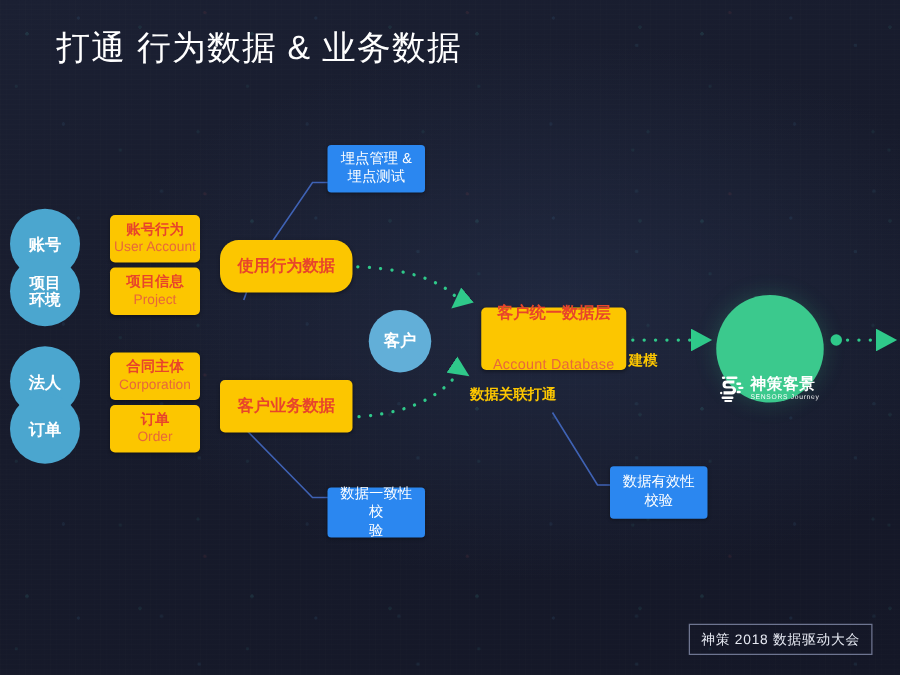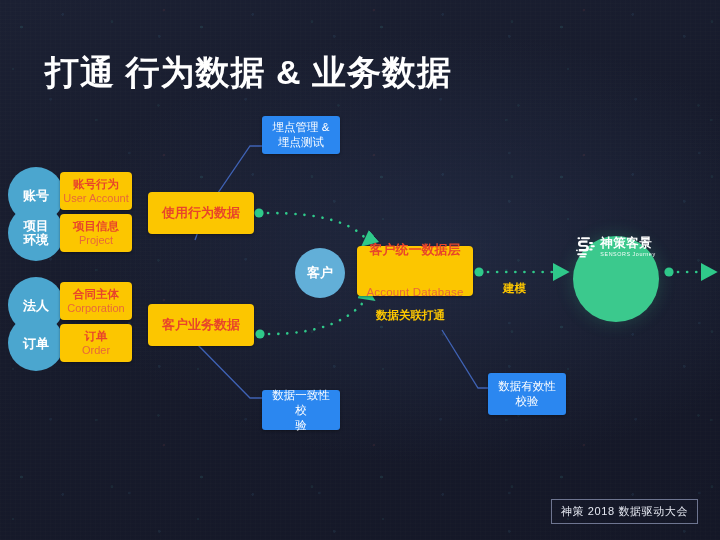--- a/index.html
+++ b/index.html
@@ -39,26 +39,26 @@
       radial-gradient(circle at 88% 68%, rgba(80,200,190,.10) 0 1.1px, transparent 1.5px),
       repeating-linear-gradient(0deg, rgba(255,255,255,.012) 0 1px, transparent 1px 4px),
       repeating-linear-gradient(90deg, rgba(255,255,255,.010) 0 1px, transparent 1px 5px);
     background-size: 180px 150px,190px 160px,200px 155px,210px 145px,175px 165px,185px 150px,195px 160px,205px 150px,190px 170px,180px 155px, 100% 4px, 5px 100%;
   }
 
   
   .title {
     position: absolute;
     left: 45px;
-    top: 50px;
-    font-size: 34px;
+    top: 20px;
+    font-size: 27px;
     color: #ffffff;
     letter-spacing: 1px;
     white-space: nowrap;
-    font-weight: 700;
+    font-weight: 400;
   }
 
   
   .circle {
     position: absolute;
     border-radius: 50%;
     background: #4ba6cf;
     display: flex;
     align-items: center;
     justify-content: center;
@@ -82,20 +82,21 @@
     position: absolute;
     background: #fcc600;
     border-radius: 4px;
     display: flex;
     flex-direction: column;
     align-items: center;
     justify-content: center;
     text-align: center;
     color: #e8472a;
     box-shadow: 0 1px 3px rgba(0,0,0,.35);
+    margin-left: 28px;
   }
   .ybox .cn { font-size: 11.5px; font-weight: 700; line-height: 14px; color:#e8452a; }
   .ybox .en { font-size: 11px; line-height: 14px; color:#e8683a; font-weight: 400; }
   .ybox.big .cn { font-size: 13px; font-weight: 700; }
   .ybox.center .cn { font-size: 13px; font-weight: 700; }
   .ybox.center .en { font-size: 11.5px; letter-spacing: .2px; }
 
   
   .bbox {
     position: absolute;
@@ -126,21 +127,21 @@
   
   .logo-circle {
     position: absolute;
     left: 573px;
     top: 236px;
     width: 86px;
     height: 86px;
     border-radius: 50%;
     background: #3bc98d;
     display: flex;
-    align-items: flex-start;
+    align-items: flex-end;
     justify-content: center;
     box-shadow: 0 0 18px rgba(59,201,141,.22);
   }
   .logo-inner { display: flex; align-items: center; gap: 4px; }
   .logo-text { display: flex; flex-direction: column; align-items: flex-start; line-height: 1; }
   .logo-cn {
     color: #ffffff;
     font-size: 12.5px;
     font-weight: 700;
     letter-spacing: .5px;
@@ -242,21 +243,21 @@
   <div class="ybox" style="left:60px; top:282px; width:72px; height:38px;">
     <div class="cn">合同主体</div>
     <div class="en">Corporation</div>
   </div>
 
   <div class="ybox" style="left:60px; top:324px; width:72px; height:38px;">
     <div class="cn">订单</div>
     <div class="en">Order</div>
   </div>
 
-  <div class="ybox big" style="left:148px; top:192px; width:106px; height:42px;">
+  <div class="ybox big" style="left:148px; top:192px; width:106px; height:42px;border-radius:15px;">
     <div class="cn">使用行为数据</div>
   </div>
 
   <div class="ybox big" style="left:148px; top:304px; width:106px; height:42px;">
     <div class="cn">客户业务数据</div>
   </div>
 
   <div class="circle circle-customer" style="left:295px; top:248px; width:50px; height:50px;">
     <span>客户</span>
   </div>

